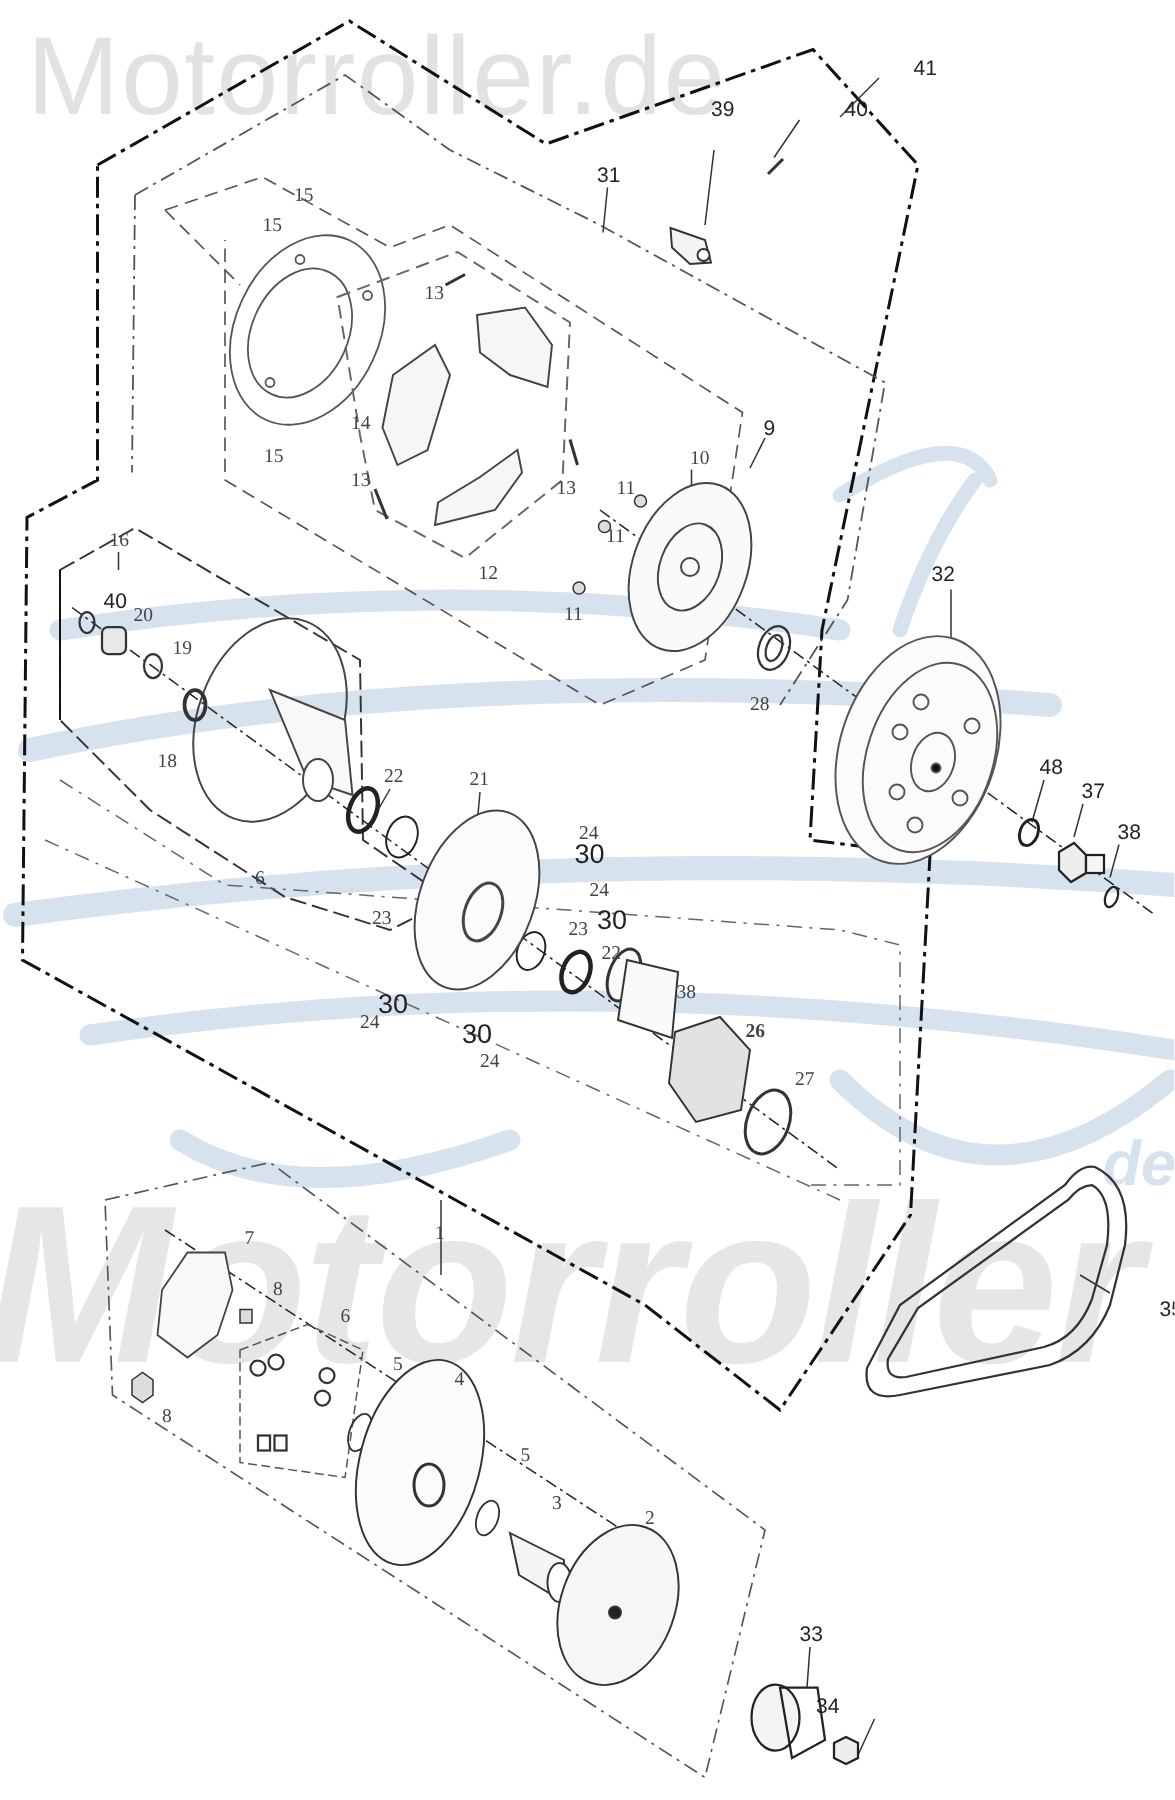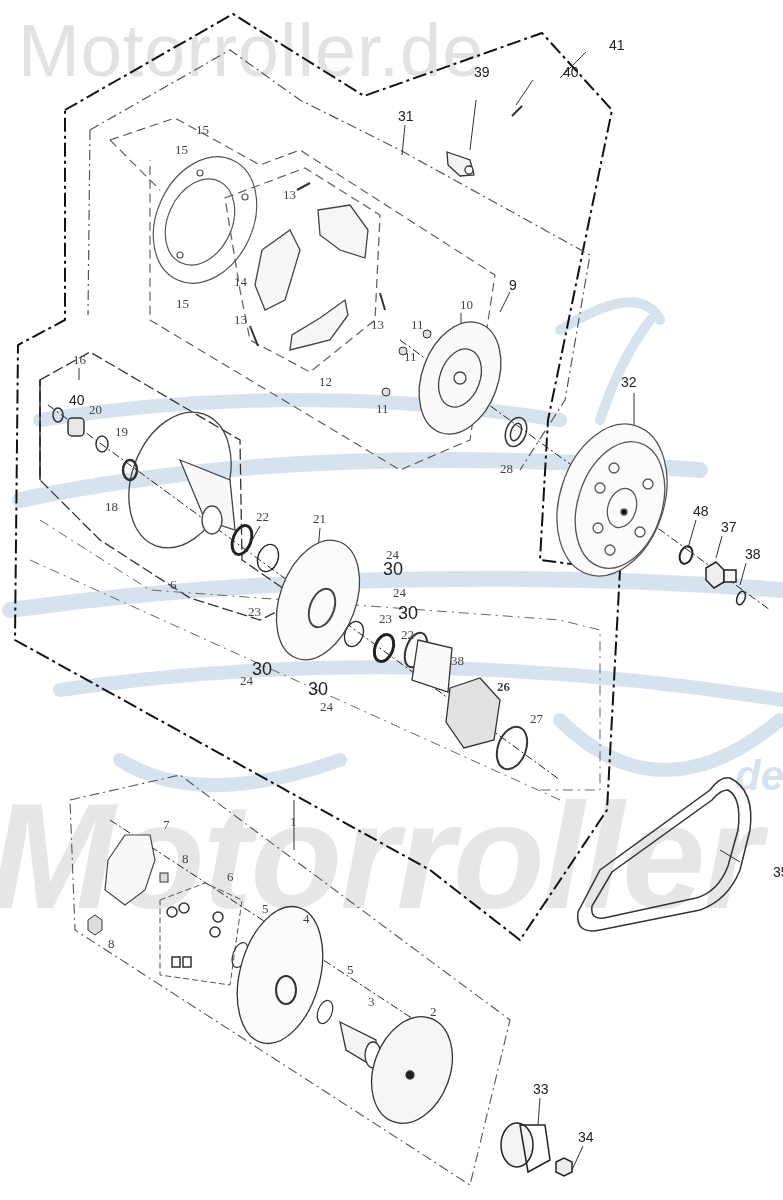--- a/index.html
+++ b/index.html
@@ -281,21 +281,21 @@
       <div class="lbl" style="left: 530px; top: 712px;">27</div>
       <div class="lbl" style="left: 500px; top: 462px; text-align: center;">28</div>
       <div class="lbl b" style="left: 69px; top: 393px;">40</div>
       <div class="lbl bb" style="left: 383px; top: 560px;">30</div>
       <div class="lbl bb" style="left: 398px; top: 604px;">30</div>
       <div class="lbl bb" style="left: 252px; top: 660px;">30</div>
       <div class="lbl bb" style="left: 308px; top: 680px;">30</div>
       <div class="lbl b" style="left: 398px; top: 109px;">31</div>
       <div class="lbl b" style="left: 621px; top: 375px;">32</div>
       <div class="lbl b" style="left: 533px; top: 1082px;">33</div>
-      <div class="lbl b" style="left: 578px; top: 1130px; text-align: right;">34</div>
+      <div class="lbl b" style="left: 544px; top: 1130px; text-align: right;">34</div>
       <div class="lbl b" style="left: 757px; top: 865px; margin-left: 16px;">35</div>
       <div class="lbl b" style="left: 693px; top: 504px;">48</div>
       <div class="lbl b" style="left: 721px; top: 520px;">37</div>
       <div class="lbl b" style="left: 745px; top: 547px;">38</div>
       <div class="lbl b" style="left: 474px; top: 65px;">39</div>
       <div class="lbl b" style="left: 537px; top: 65px; margin-left: 26px;">40</div>
       <div class="lbl b" style="left: 609px; top: 38px;">41</div>
     </div>
 </div>
 

